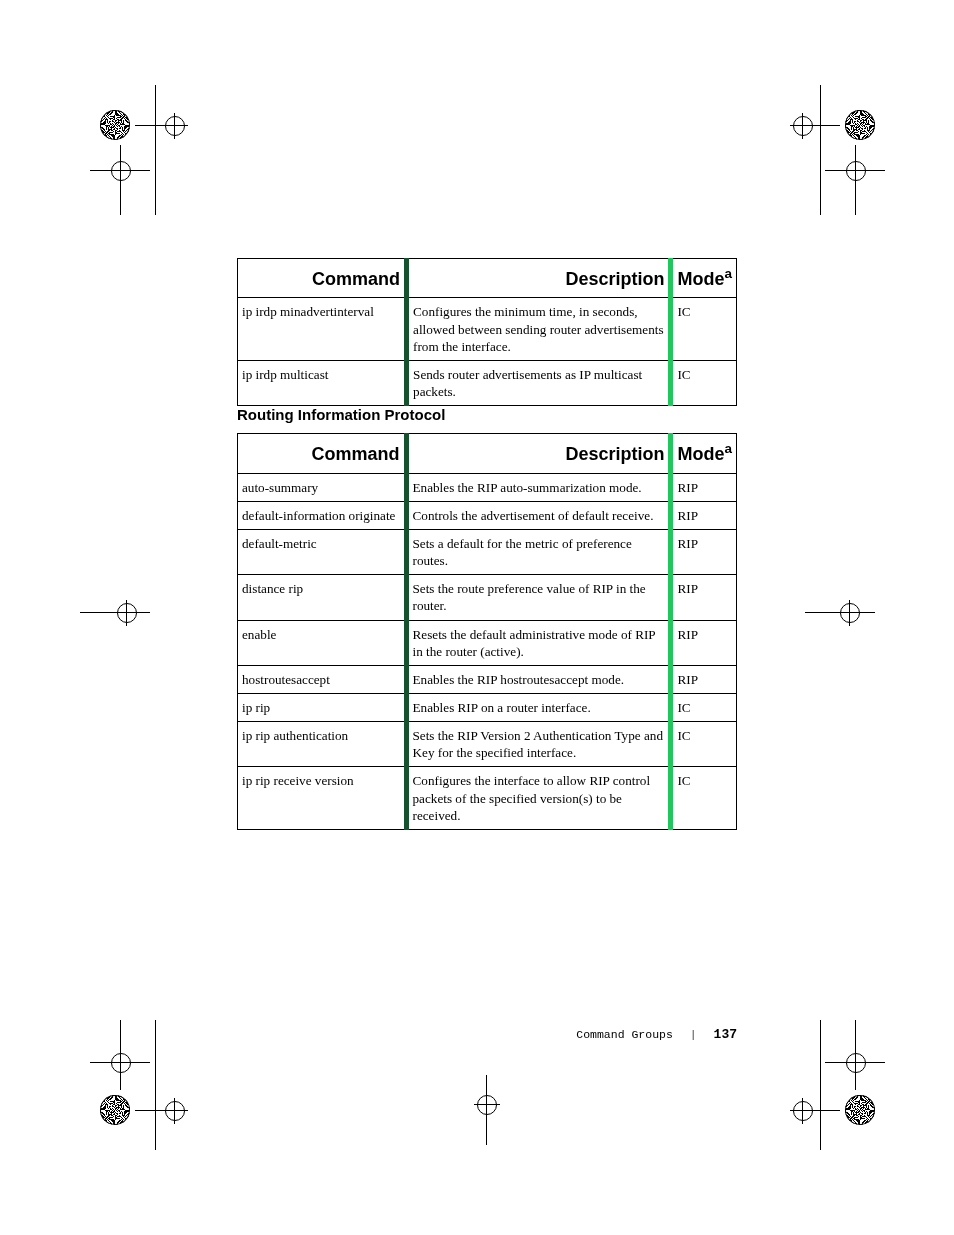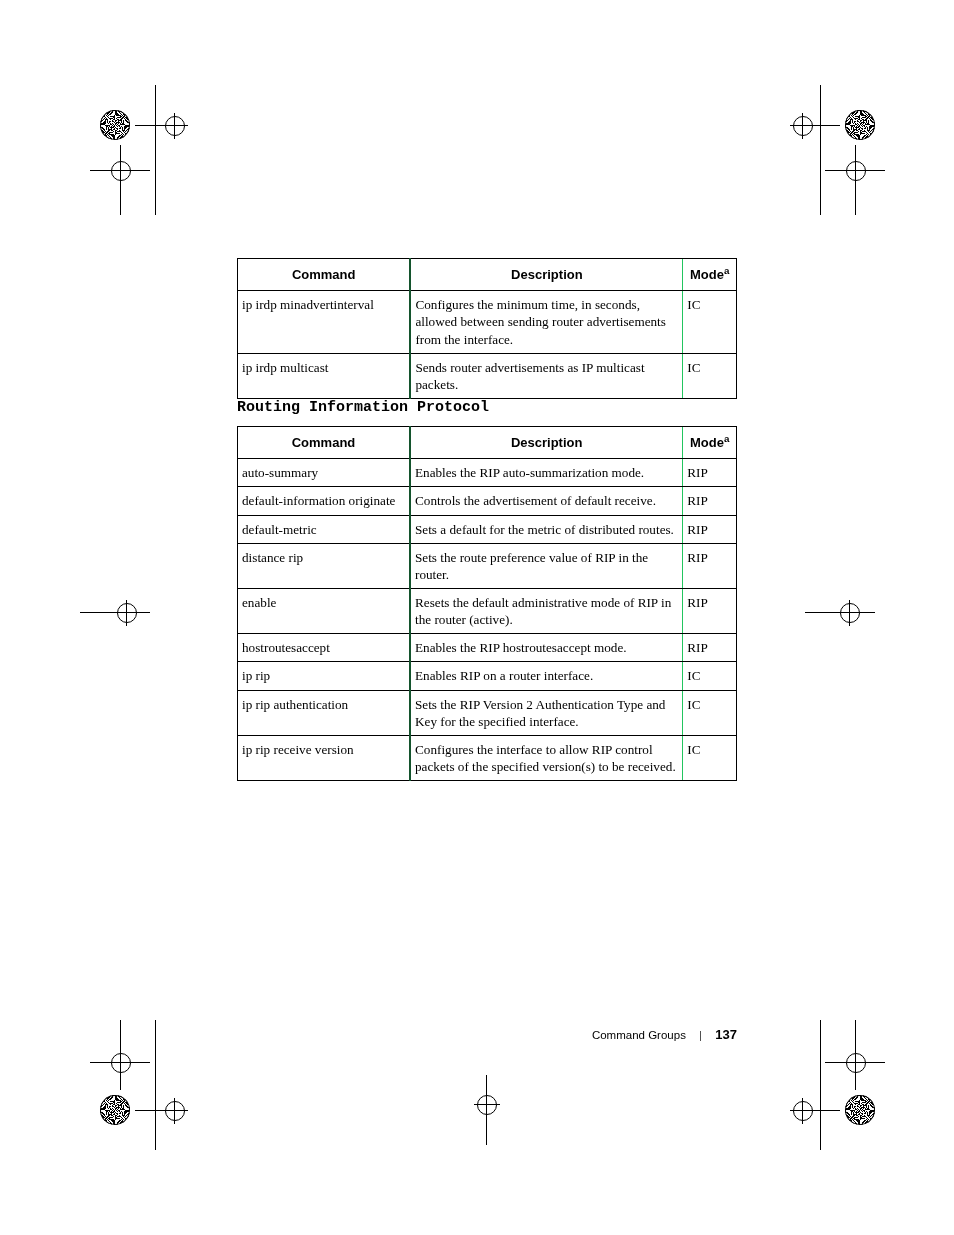--- a/index.html
+++ b/index.html
@@ -20,61 +20,61 @@
   }
   table {
     border-collapse: collapse;
     width: 100%;
     font-size: 13.2px;
     line-height: 1.3;
   }
   th {
     font-family: Arial, Helvetica, sans-serif;
     font-weight: bold;
-    text-align: center;
+    text-align: right;
     padding: 6px 4px 6px 4px;
-    font-size: 13px;
+    font-size: 18px;
     vertical-align: bottom;
   }
   td {
     padding: 5px 4px 5px 4px;
     vertical-align: top;
     font-family: 'Adobe Garamond Pro', Garamond, Georgia, serif;
     margin-left: 28px;
   }
   .row-sep td, .row-sep th { border-bottom: 1px solid #000; }
   .outer-top { border-top: 1.5px solid #000; }
   .outer-bottom { border-bottom: 1.5px solid #000; }
   .outer-left { border-left: 1.5px solid #000; }
   .outer-right { border-right: 1.5px solid #000; }
   .col-cmd { width: 168px; }
-  .col-desc { width: 275px; border-left: 2px solid #14532d; }
-  .col-mode { width: 45px; border-left: 1px solid #22c55e; }
+  .col-desc { width: 275px; border-left: 5px solid #14532d; }
+  .col-mode { width: 45px; border-left: 5px solid #22c55e; }
   sup { font-size: 0.75em; }
   .footnote {
     font-family: Arial, Helvetica, sans-serif;
     font-size: 10.5px;
     margin-top: 8px;
     margin-bottom: 22px;
     padding-left: 3px;
   }
   .footnote .fn-a { display:inline-block; width:18px; }
   .section-heading {
-    font-family: Liberation Mono, monospace;
+    font-family: Liberation Sans, sans-serif;
     font-weight: bold;
     font-size: 15px;
     margin-bottom: 10px;
   }
   .page-footer {
     position: absolute;
     top: 1027px;
     left: 0;
     width: 737px;
     text-align: right;
-    font-family: Liberation Sans, sans-serif;
+    font-family: Liberation Mono, monospace;
     font-size: 11.5px;
   }
   .page-footer .sep { margin: 0 10px; color:#444; }
   .page-footer .num { font-weight: bold; font-size: 13px; }
   .medallion {
     position:absolute; width:30px; height:30px; border-radius:50%;
     background:
       repeating-conic-gradient(#000 0deg 3deg, #fff 3deg 6deg);
     box-shadow: inset 0 0 0 1px #000;
   }
@@ -130,21 +130,21 @@
       <td class="col-desc">Enables the RIP auto-summarization mode.</td>
       <td class="col-mode outer-right">RIP</td>
     </tr>
     <tr class="row-sep">
       <td class="col-cmd outer-left">default-information originate</td>
       <td class="col-desc">Controls the advertisement of default receive.</td>
       <td class="col-mode outer-right">RIP</td>
     </tr>
     <tr class="row-sep">
       <td class="col-cmd outer-left">default-metric</td>
-      <td class="col-desc">Sets a default for the metric of distributed routes.</td>
+      <td class="col-desc">Sets a default for the metric of preference routes.</td>
       <td class="col-mode outer-right">RIP</td>
     </tr>
     <tr class="row-sep">
       <td class="col-cmd outer-left">distance rip</td>
       <td class="col-desc">Sets the route preference value of RIP in the router.</td>
       <td class="col-mode outer-right">RIP</td>
     </tr>
     <tr class="row-sep">
       <td class="col-cmd outer-left">enable</td>
       <td class="col-desc">Resets the default administrative mode of RIP in the router (active).</td>

